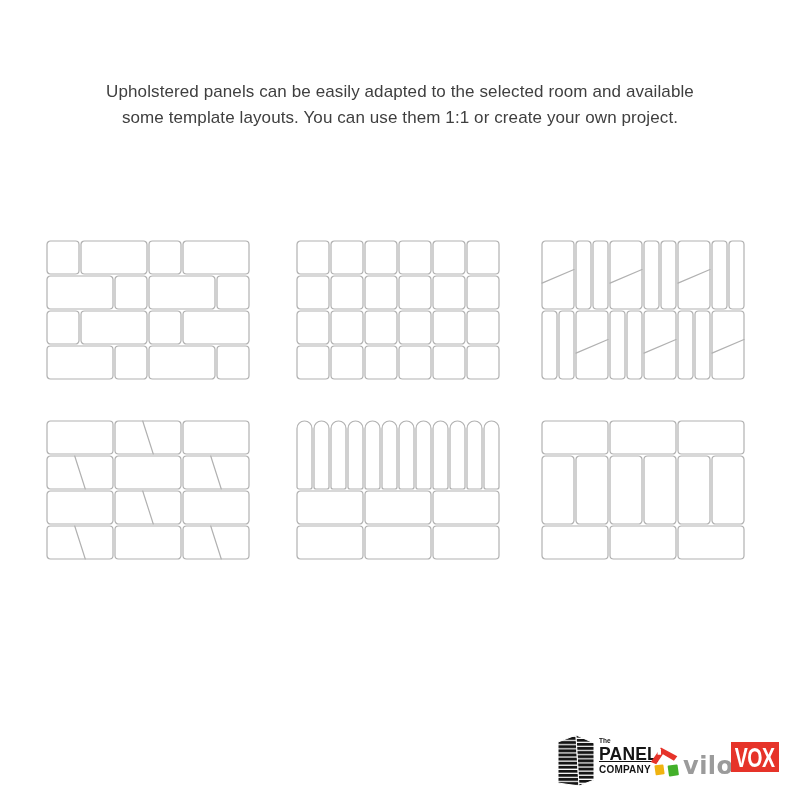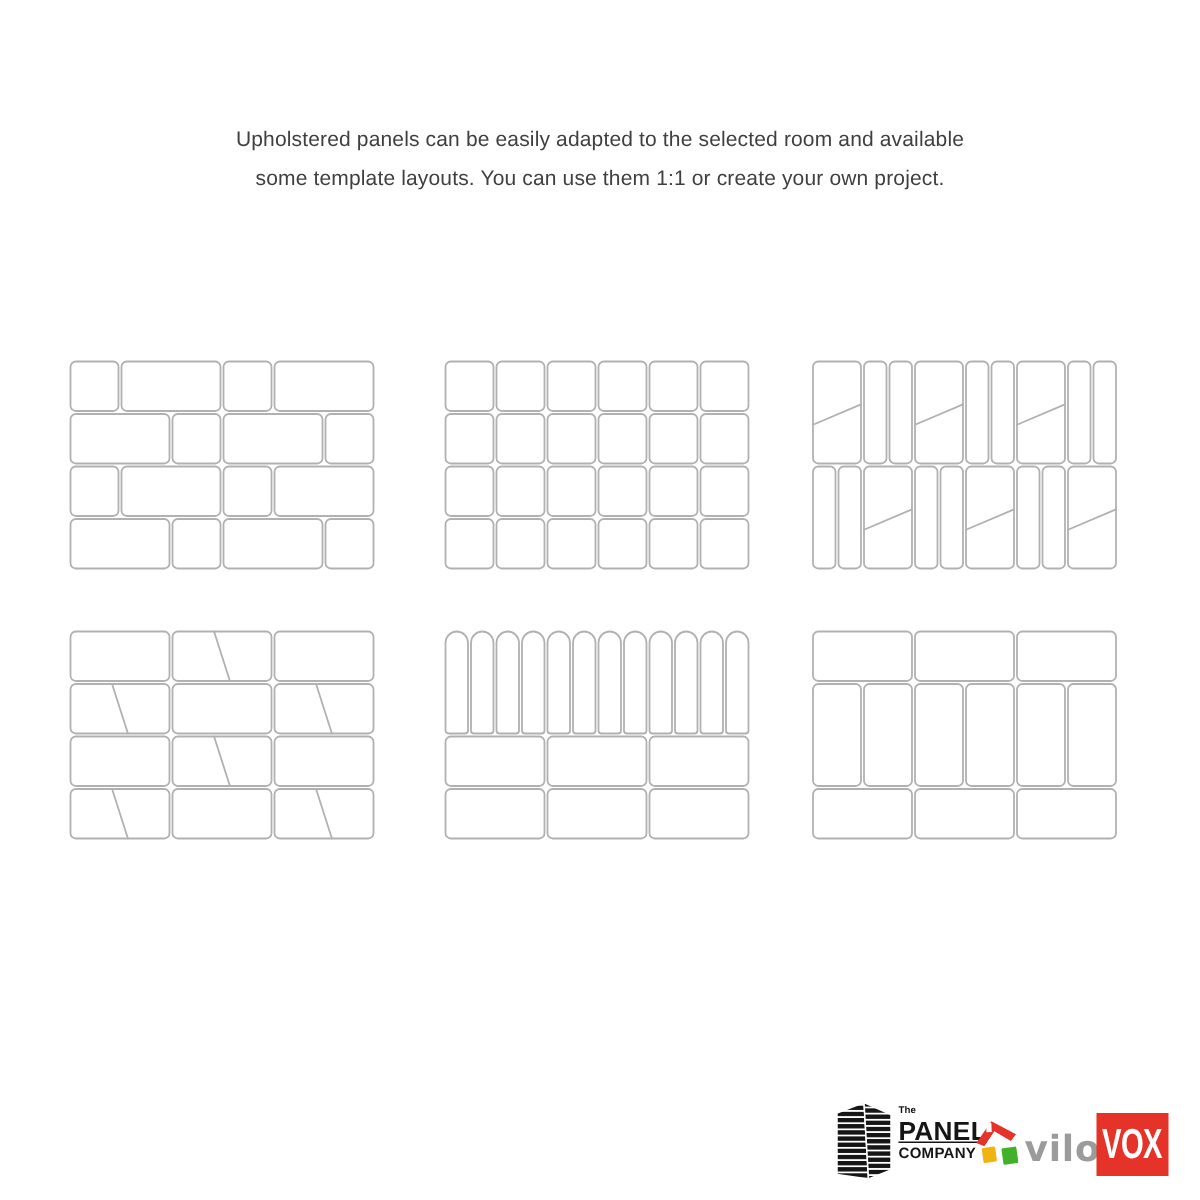--- a/index.html
+++ b/index.html
@@ -1,19 +1,19 @@
 <!DOCTYPE html>
 <html style="--panel-border: #b1b1b1; --text-color: #3f3f3f; --logo-black: #151515; --vox-red: #e63329; --vilo-gray: #9b9b9b; --vilo-roof: #e6332a; --vilo-yellow: #f0b310; --vilo-green: #43b02a;"><head>
 <meta charset="utf-8">
 <style>
   html,body{margin:0;padding:0;}
   body{width:800px;height:800px;background:#ffffff;overflow:hidden;position:relative;
        font-family:"Liberation Sans", sans-serif;}
   .intro{position:absolute;left:0;top:79px;width:800px;text-align:center;
-         color:var(--text-color,#3f3f3f);font-size:14px;line-height:26px;letter-spacing:0.1px;}
+         color:var(--text-color,#3f3f3f);font-size:17px;line-height:26px;letter-spacing:0.1px;}
   .layout-host{position:absolute;width:206px;height:142px;}
   .pos-0{left:46px;top:240px;} .pos-1{left:296px;top:240px;} .pos-2{left:541px;top:240px;}
   .pos-3{left:46px;top:420px;} .pos-4{left:296px;top:420px;} .pos-5{left:541px;top:420px;}
   .cell{fill:#ffffff;stroke:var(--panel-border,#b1b1b1);stroke-width:1.2;}
   .cell-divider{stroke:var(--panel-border,#b1b1b1);stroke-width:1.2;stroke-linecap:round;}
 
   .footer{position:absolute;left:0;top:0;width:0;height:0;}
   .pc-logo{position:absolute;left:556px;top:733px;display:flex;gap:3px;align-items:flex-start;}
   .pc-text{margin-top:5px;color:var(--logo-black,#151515);}
   .pc-the{font-size:6.5px;font-weight:bold;line-height:1;margin-bottom:1px;}
@@ -24,21 +24,21 @@
   .stripe-white{fill:#ffffff;}
 
   .vilo-logo{position:absolute;left:650px;top:744px;display:flex;align-items:center;gap:3px;}
   .vilo-word{font-family:"DejaVu Sans", sans-serif;font-weight:bold;font-size:24px;
              color:var(--vilo-gray,#9b9b9b);letter-spacing:0.5px;line-height:1;padding-top:6px;}
   .vilo-roof{fill:var(--vilo-roof,#e6332a);}
   .vilo-chimney{fill:#ffffff;}
   .vilo-yellow{fill:var(--vilo-yellow,#f0b310);}
   .vilo-green{fill:var(--vilo-green,#43b02a);}
 
-  .vox-logo{position:absolute;left:731px;top:742px;width:48px;height:42px;
+  .vox-logo{position:absolute;left:731px;top:742px;width:48px;height:30px;
             background:var(--vox-red,#e63329);display:flex;align-items:center;justify-content:center;}
   .vox-word{color:#ffffff;font-weight:bold;font-size:25px;line-height:1;
             transform:scale(0.78,1.12);letter-spacing:-0.5px;}
 </style>
 </head>
 <body>
 
 <div class="intro">
   <div>Upholstered panels can be easily adapted to the selected room and available</div>
   <div>some template layouts. You can use them 1:1 or create your own project.</div>

